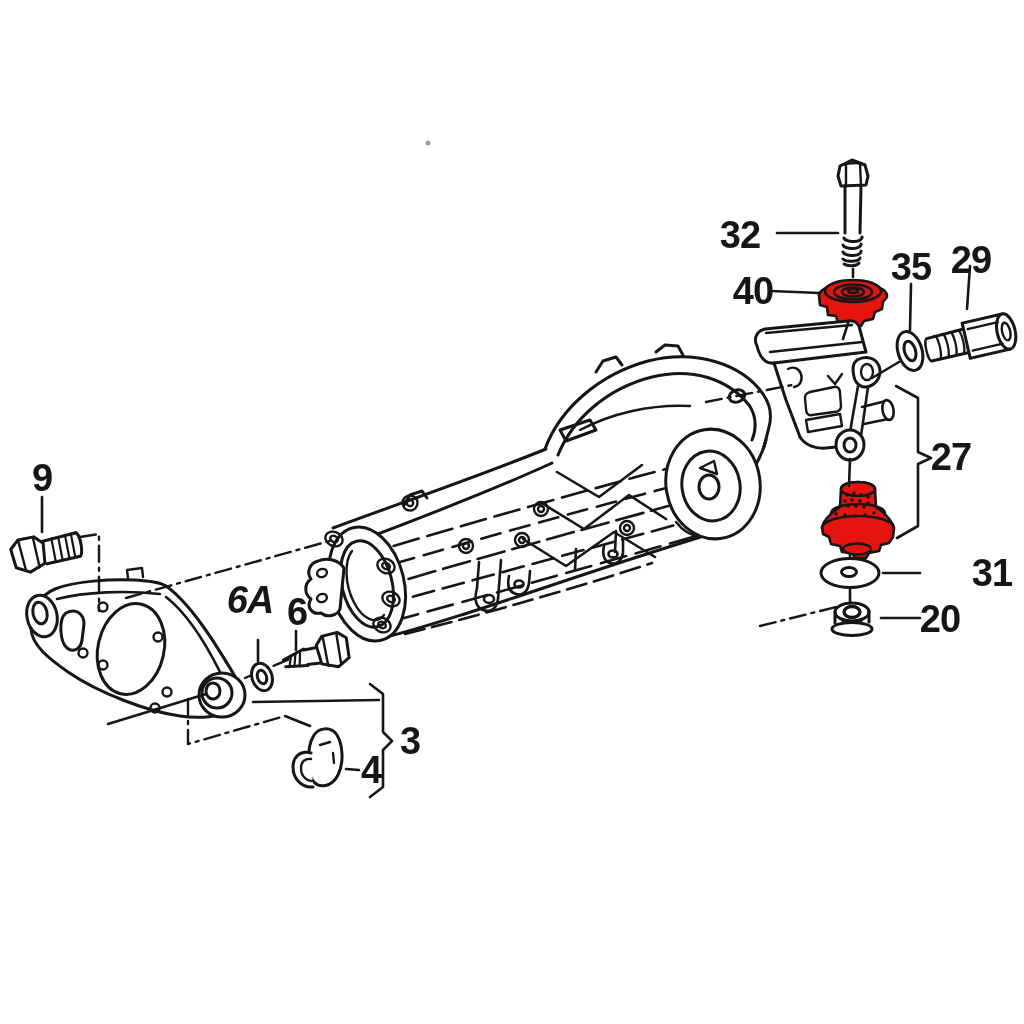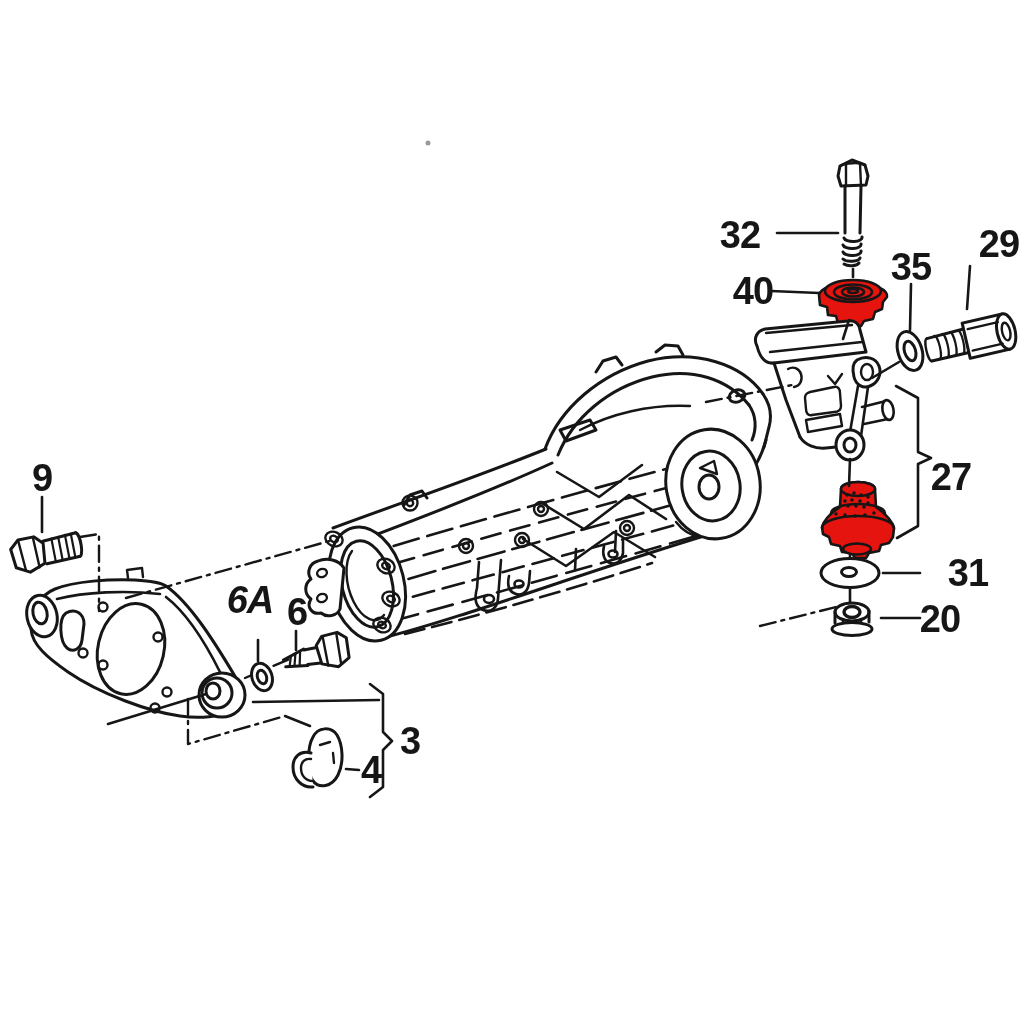--- a/index.html
+++ b/index.html
@@ -295,17 +295,17 @@
 </svg>
 
   <div class="callout" style="left:42px;  top:478px;">9</div>
   <div class="callout" style="left:250px; top:600px;font-style:italic;">6A</div>
   <div class="callout" style="left:297px; top:612px;">6</div>
   <div class="callout" style="left:410px; top:741px;">3</div>
   <div class="callout" style="left:371px; top:770px;">4</div>
   <div class="callout" style="left:712px; top:235px;margin-left:28px;">32</div>
   <div class="callout" style="left:753px; top:291px;">40</div>
   <div class="callout" style="left:911px; top:267px;">35</div>
-  <div class="callout" style="left:971px; top:244px;margin-left:28px;">29</div>
-  <div class="callout" style="left:951px; top:457px;margin-top:20px;">27</div>
-  <div class="callout" style="left:968px; top:573px;">31</div>
+  <div class="callout" style="left:971px; top:260px;">29</div>
+  <div class="callout" style="left:951px; top:457px;">27</div>
+  <div class="callout" style="left:992px; top:573px;">31</div>
   <div class="callout" style="left:940px; top:619px;">20</div>
 </div>
 
 </body></html>

